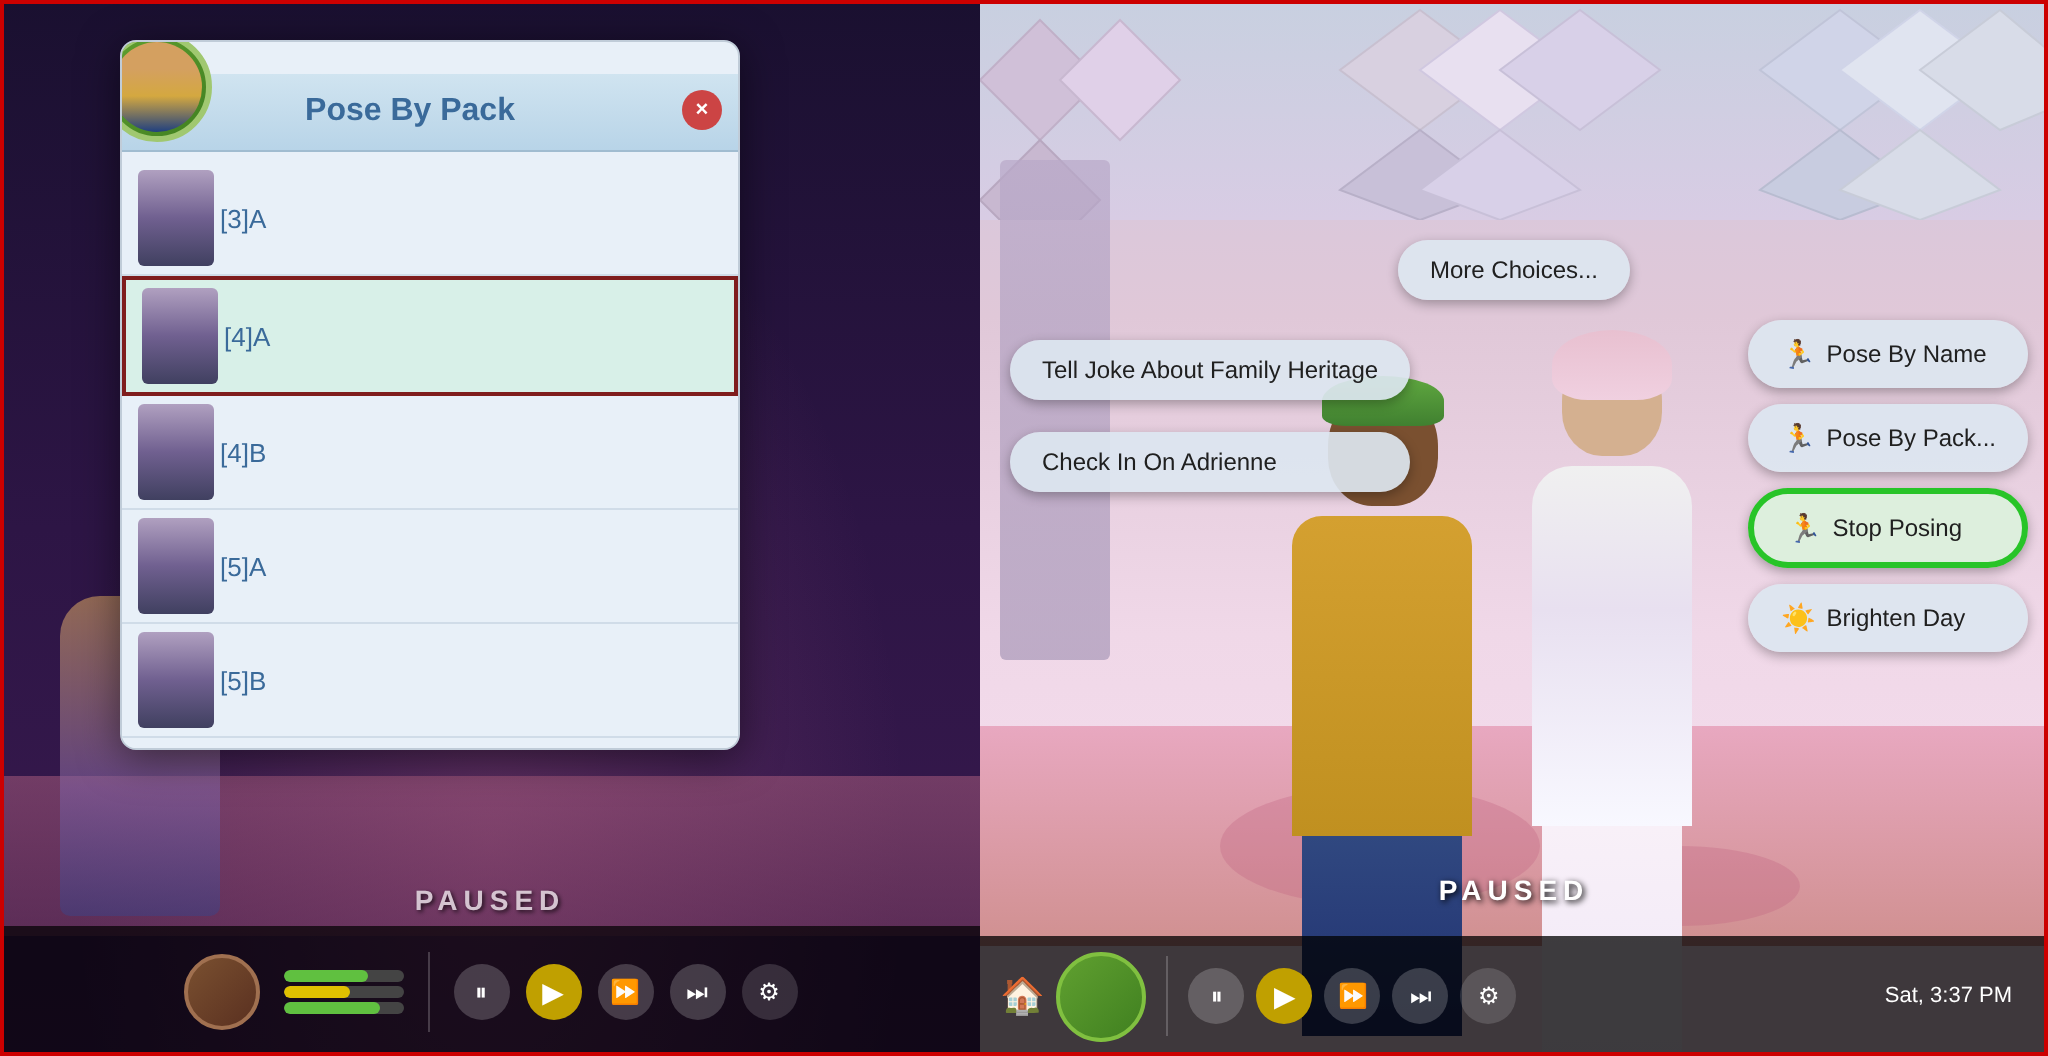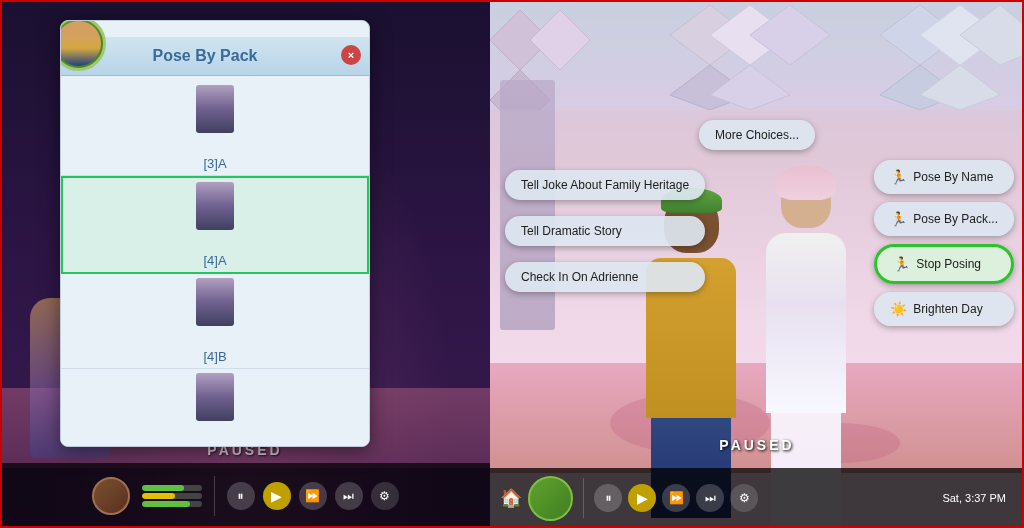--- a/index.html
+++ b/index.html
@@ -167,28 +167,27 @@
     }
     .pose-list::-webkit-scrollbar-thumb {
       background: #90a8bc;
       border-radius: 4px;
     }
 
     .pose-item {
       display: flex;
       align-items: center;
       padding: 4px 8px;
-      gap: 23px;
+      gap: 3px;
       cursor: pointer;
       border-bottom: 1px solid #d0dce8;
-      flex-direction: column;
     }
 
     .pose-item.selected {
-      border: 2px solid #22c55e;
+      border: 2px solid #7f1d1d;
       background: #d8f0e8;
     }
 
     .pose-thumb {
       width: 38px;
       height: 48px;
       background: linear-gradient(180deg, #9090a0 0%, #606080 100%);
       border-radius: 3px;
       flex-shrink: 0;
       overflow: hidden;
@@ -607,23 +606,20 @@
 
   <div style="position:absolute;top:120px;left:50%;transform:translateX(-50%);">
     <button class="menu-btn">
       <span>More Choices...</span>
     </button>
   </div>
 
   <div style="position:absolute;left:15px;top:170px;display:flex;flex-direction:column;gap:16px;">
     <button class="menu-btn">
       <span>Tell Joke About Family Heritage</span>
-    </button>
-    <button class="menu-btn">
-      <span>Tell Dramatic Story</span>
     </button>
     <button class="menu-btn">
       <span>Check In On Adrienne</span>
     </button>
   </div>
 
   <div style="position:absolute;right:10px;top:160px;display:flex;flex-direction:column;gap:8px;">
     <button class="menu-btn">
       <span class="btn-icon">🏃</span>
       <span>Pose By Name</span>

